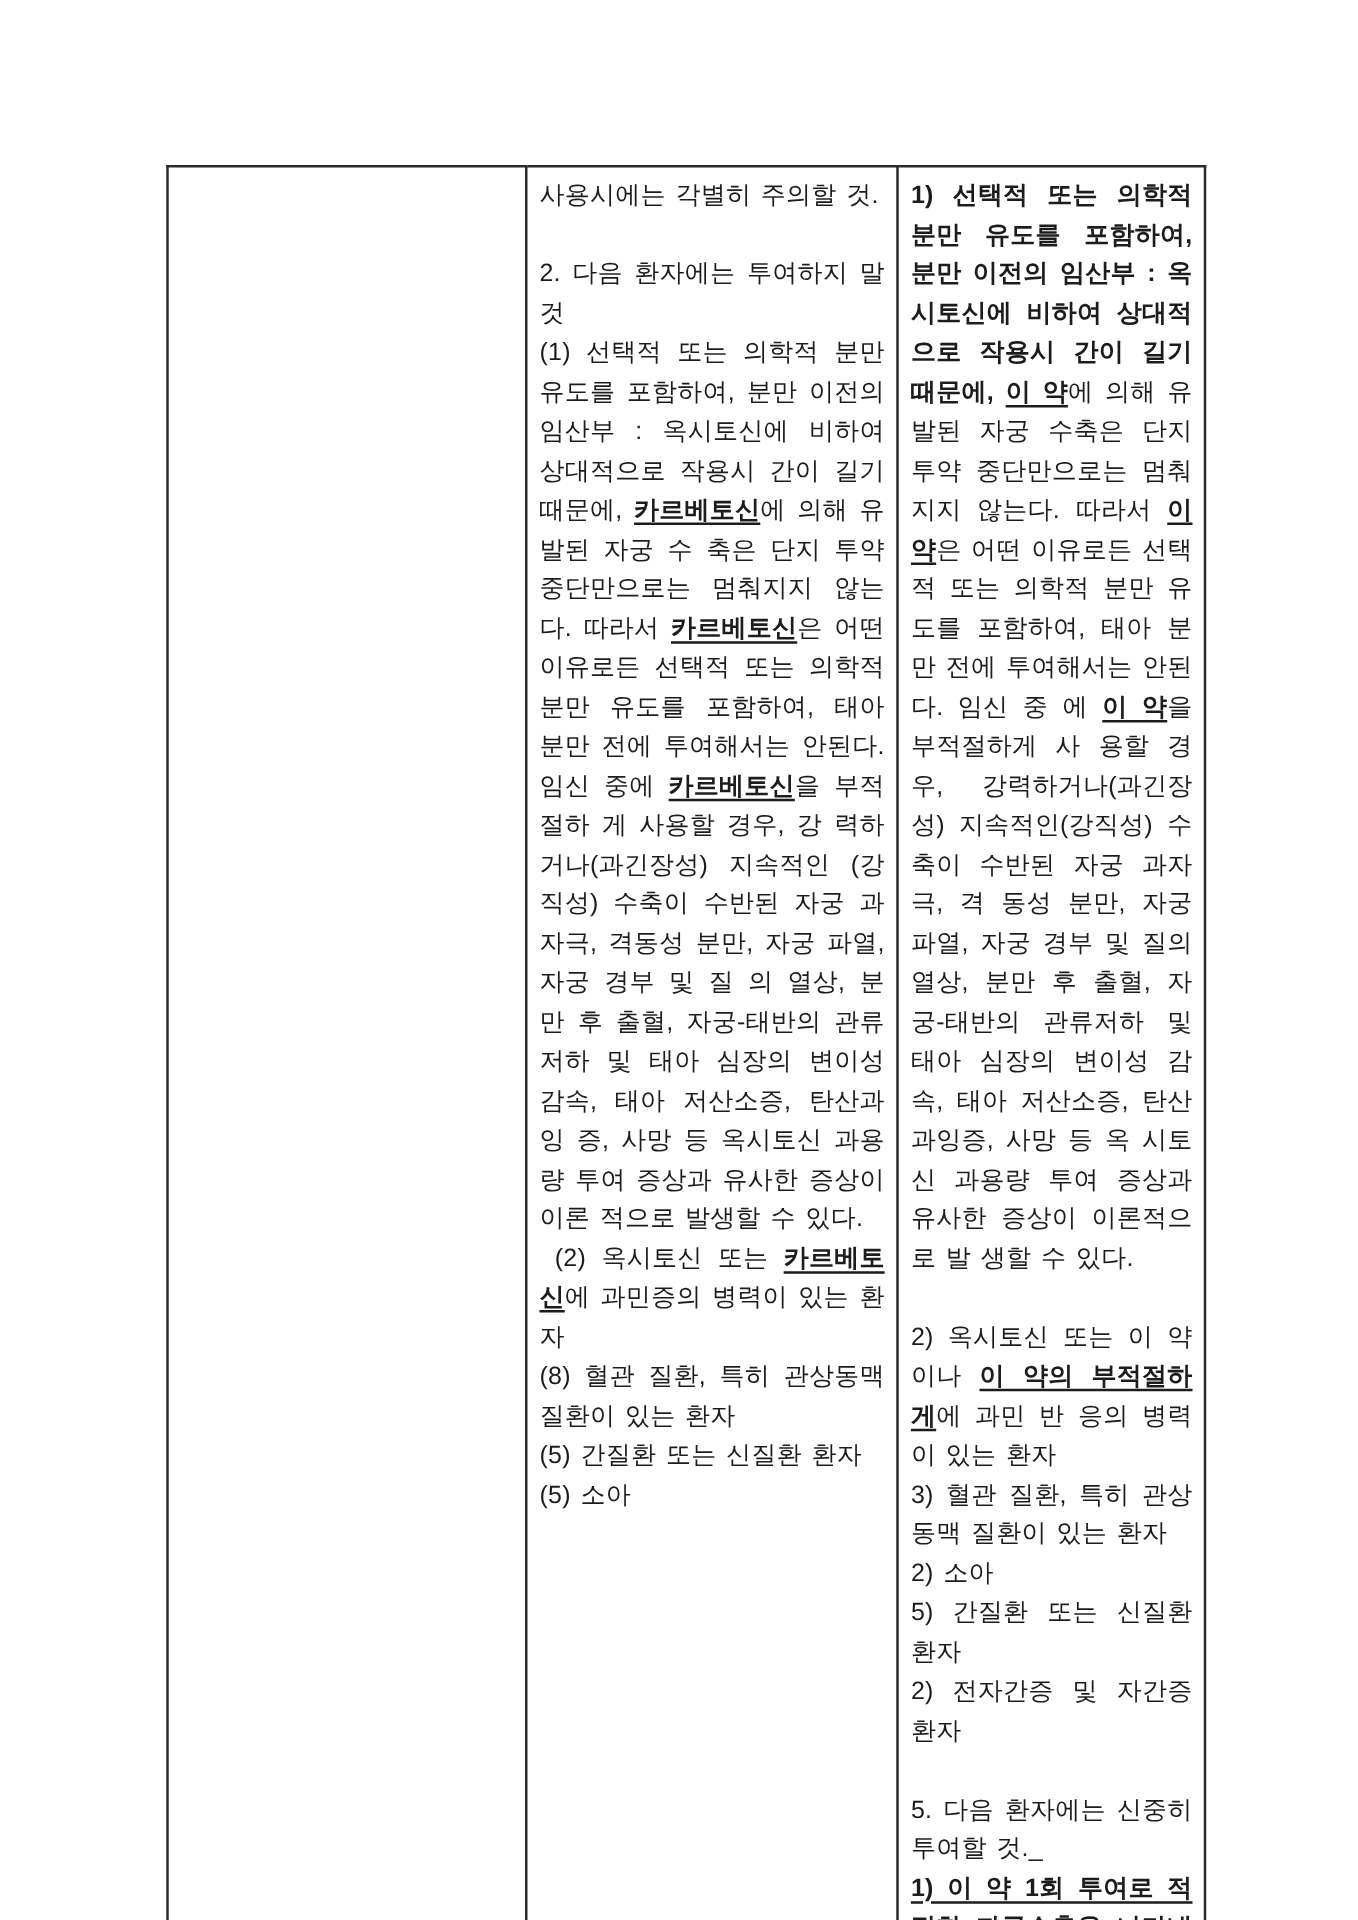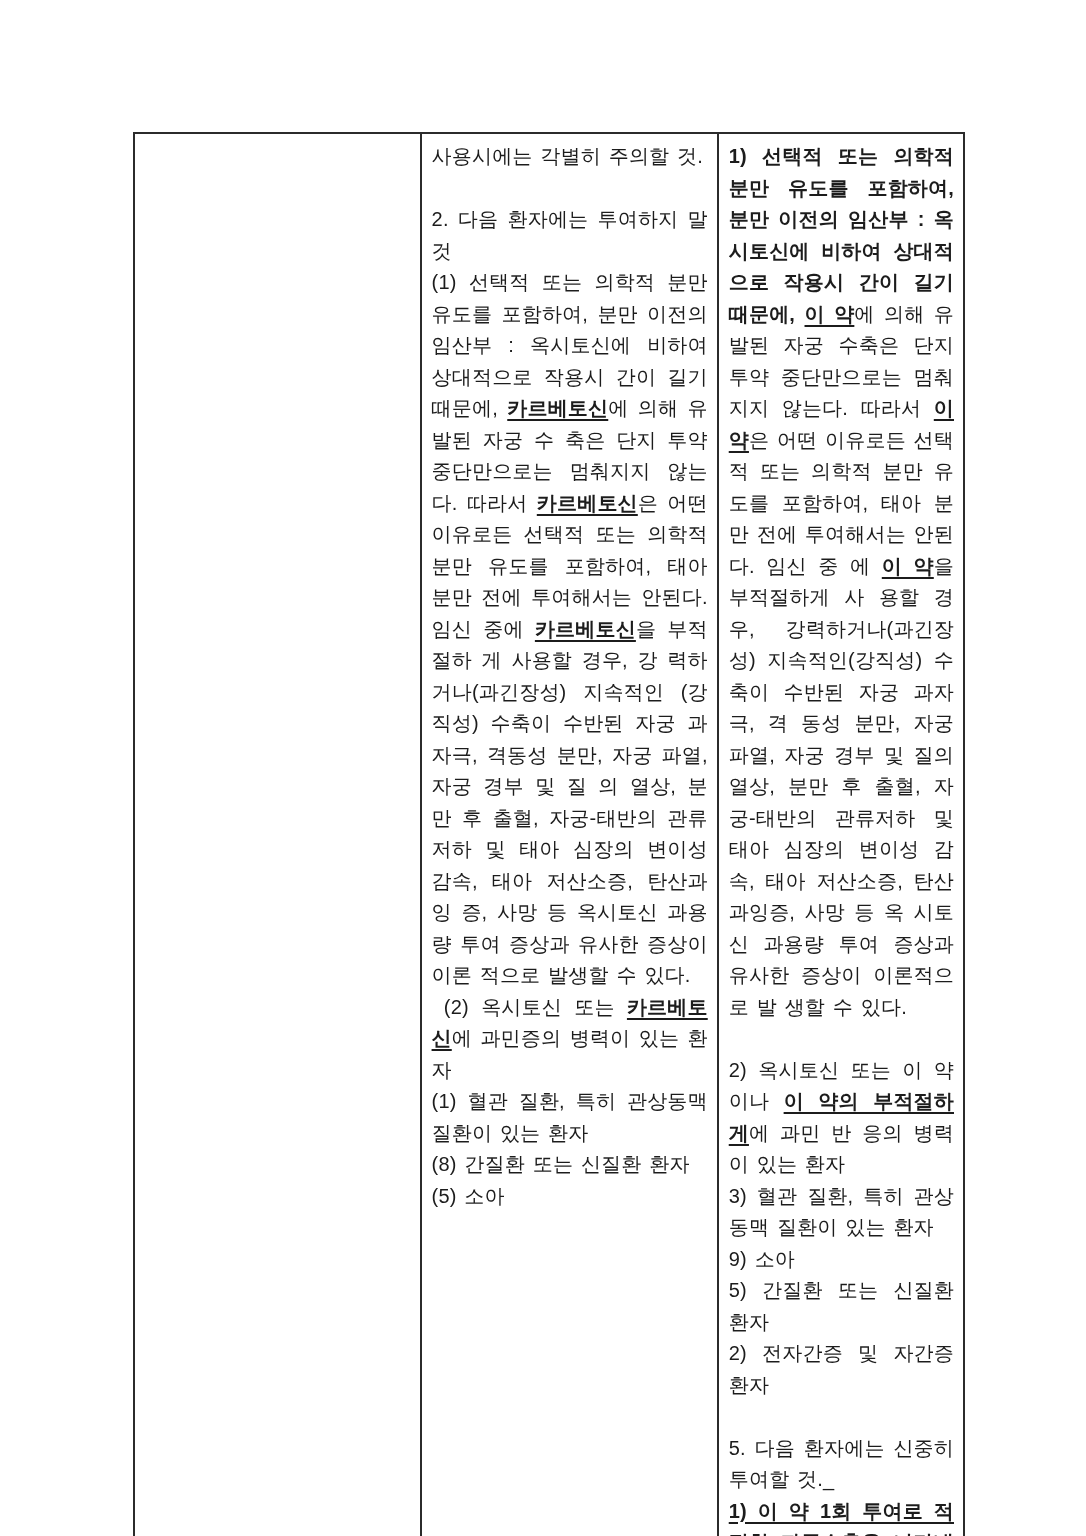--- a/index.html
+++ b/index.html
@@ -54,30 +54,30 @@
   <table class="doc-table">
     <tbody>
       <tr>
         <td class="cell-left"></td>
         <td class="cell-middle">
             <p class="para"><span>사용시에는 각별히 주의할 것.</span></p>
             <p class="para blank">&nbsp;</p>
             <p class="para"><span>2. 다음 환자에는 투여하지 말 것</span></p>
             <p class="para"><span>(1) 선택적 또는 의학적 분만 유도를 포함하여, 분만 이전의 임산부 : 옥시토신에 비하여 상대적으로 작용시 간이 길기 때문에, </span><span class="b u">카르베토신</span><span>에 의해 유발된 자궁 수 축은 단지 투약 중단만으로는 멈춰지지 않는다. 따라서 </span><span class="b u">카르베토신</span><span>은 어떤 이유로든 선택적 또는 의학적 분만 유도를 포함하여, 태아 분만 전에 투여해서는 안된다. 임신 중에 </span><span class="b u">카르베토신</span><span>을 부적절하 게 사용할 경우, 강 력하거나(과긴장성) 지속적인 (강직성) 수축이 수반된 자궁 과자극, 격동성 분만, 자궁 파열, 자궁 경부 및 질 의 열상, 분 만 후 출혈, 자궁-태반의 관류 저하 및 태아 심장의 변이성 감속, 태아 저산소증, 탄산과잉 증, 사망 등 옥시토신 과용량 투여 증상과 유사한 증상이 이론 적으로 발생할 수 있다.</span></p>
             <p class="para"><span>&nbsp;(2) 옥시토신 또는 </span><span class="b u">카르베토신</span><span>에 과민증의 병력이 있는 환자</span></p>
-            <p class="para"><span>(1) 혈관 질환, 특히 관상동맥 질환이 있는 환자</span></p>
-            <p class="para"><span>(8) 간질환 또는 신질환 환자</span></p>
+            <p class="para"><span>(8) 혈관 질환, 특히 관상동맥 질환이 있는 환자</span></p>
+            <p class="para"><span>(5) 간질환 또는 신질환 환자</span></p>
             <p class="para"><span>(5) 소아</span></p>
           </td>
         <td class="cell-right">
             <p class="para"><span class="b">1) 선택적 또는 의학적 분만 유도를 포함하여, 분만 이전의 임산부 : 옥시토신에 비하여 상대적으로 작용시 간이 길기 때문에, </span><span class="b u">이 약</span><span>에 의해 유발된 자궁 수축은 단지 투약 중단만으로는 멈춰지지 않는다. 따라서 </span><span class="b u">이 약</span><span>은 어떤 이유로든 선택적 또는 의학적 분만 유도를 포함하여, 태아 분만 전에 투여해서는 안된다. 임신 중 에 </span><span class="b u">이 약</span><span>을 부적절하게 사 용할 경우, 강력하거나(과긴장성) 지속적인(강직성) 수축이 수반된 자궁 과자극, 격 동성 분만, 자궁 파열, 자궁 경부 및 질의 열상, 분만 후 출혈, 자궁-태반의 관류저하 및 태아 심장의 변이성 감속, 태아 저산소증, 탄산과잉증, 사망 등 옥 시토신 과용량 투여 증상과 유사한 증상이 이론적으로 발 생할 수 있다.</span></p>
             <p class="para blank">&nbsp;</p>
             <p class="para"><span>2) 옥시토신 또는 이 약이나 </span><span class="b u">이 약의 부적절하게</span><span>에 과민 반 응의 병력이 있는 환자</span></p>
             <p class="para"><span>3) 혈관 질환, 특히 관상동맥 질환이 있는 환자</span></p>
-            <p class="para"><span>9) 소아</span></p>
+            <p class="para"><span>2) 소아</span></p>
             <p class="para"><span>5) 간질환 또는 신질환 환자</span></p>
             <p class="para"><span>2) 전자간증 및 자간증 환자</span></p>
             <p class="para blank">&nbsp;</p>
             <p class="para"><span>5. 다음 환자에는 신중히 투여할 것._</span></p>
             <p class="para"><span class="b u">1) 이 약 1회 투여로 적절한 자궁수축을 나타내지 않는 환자 : 이러한 경우 이 약을 반복 투여해서는 안되며, 에르고메트린이나 고용량 옥시토신</span></p>
           </td>
       </tr>
     </tbody>
   </table>
 </div>

